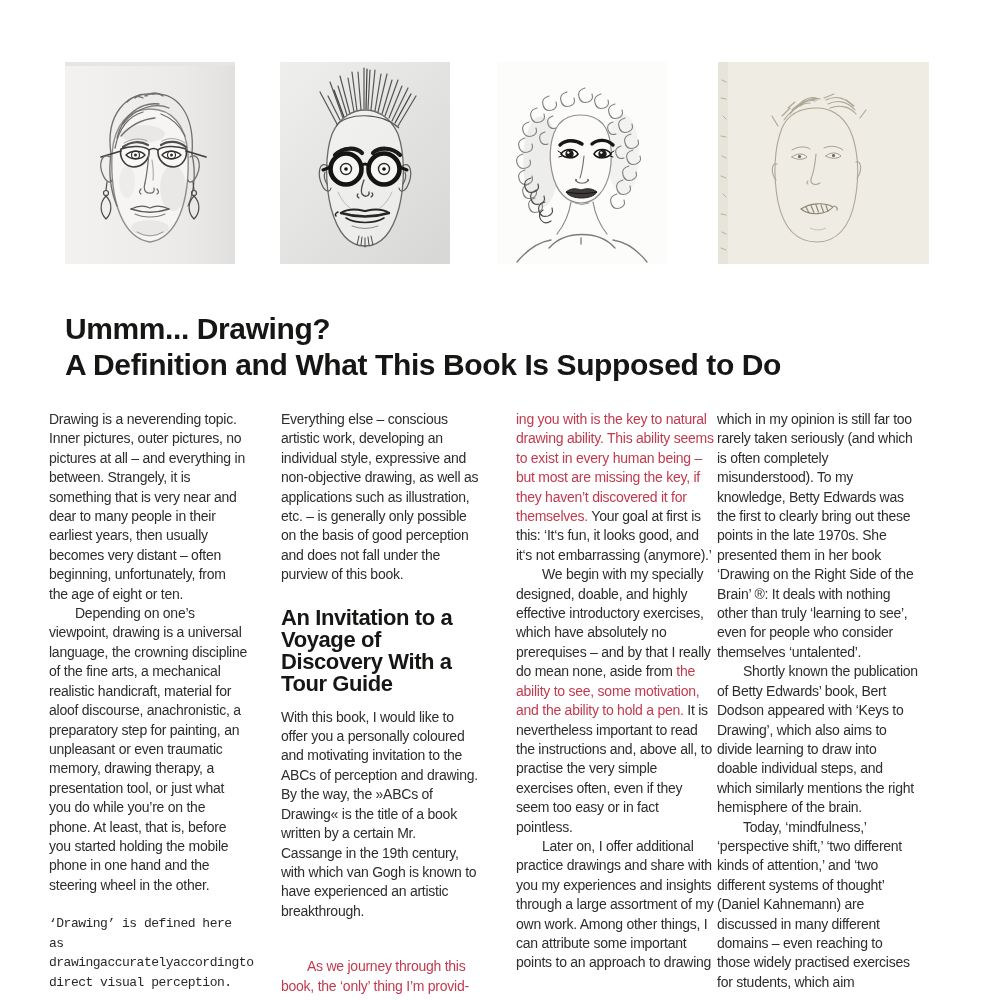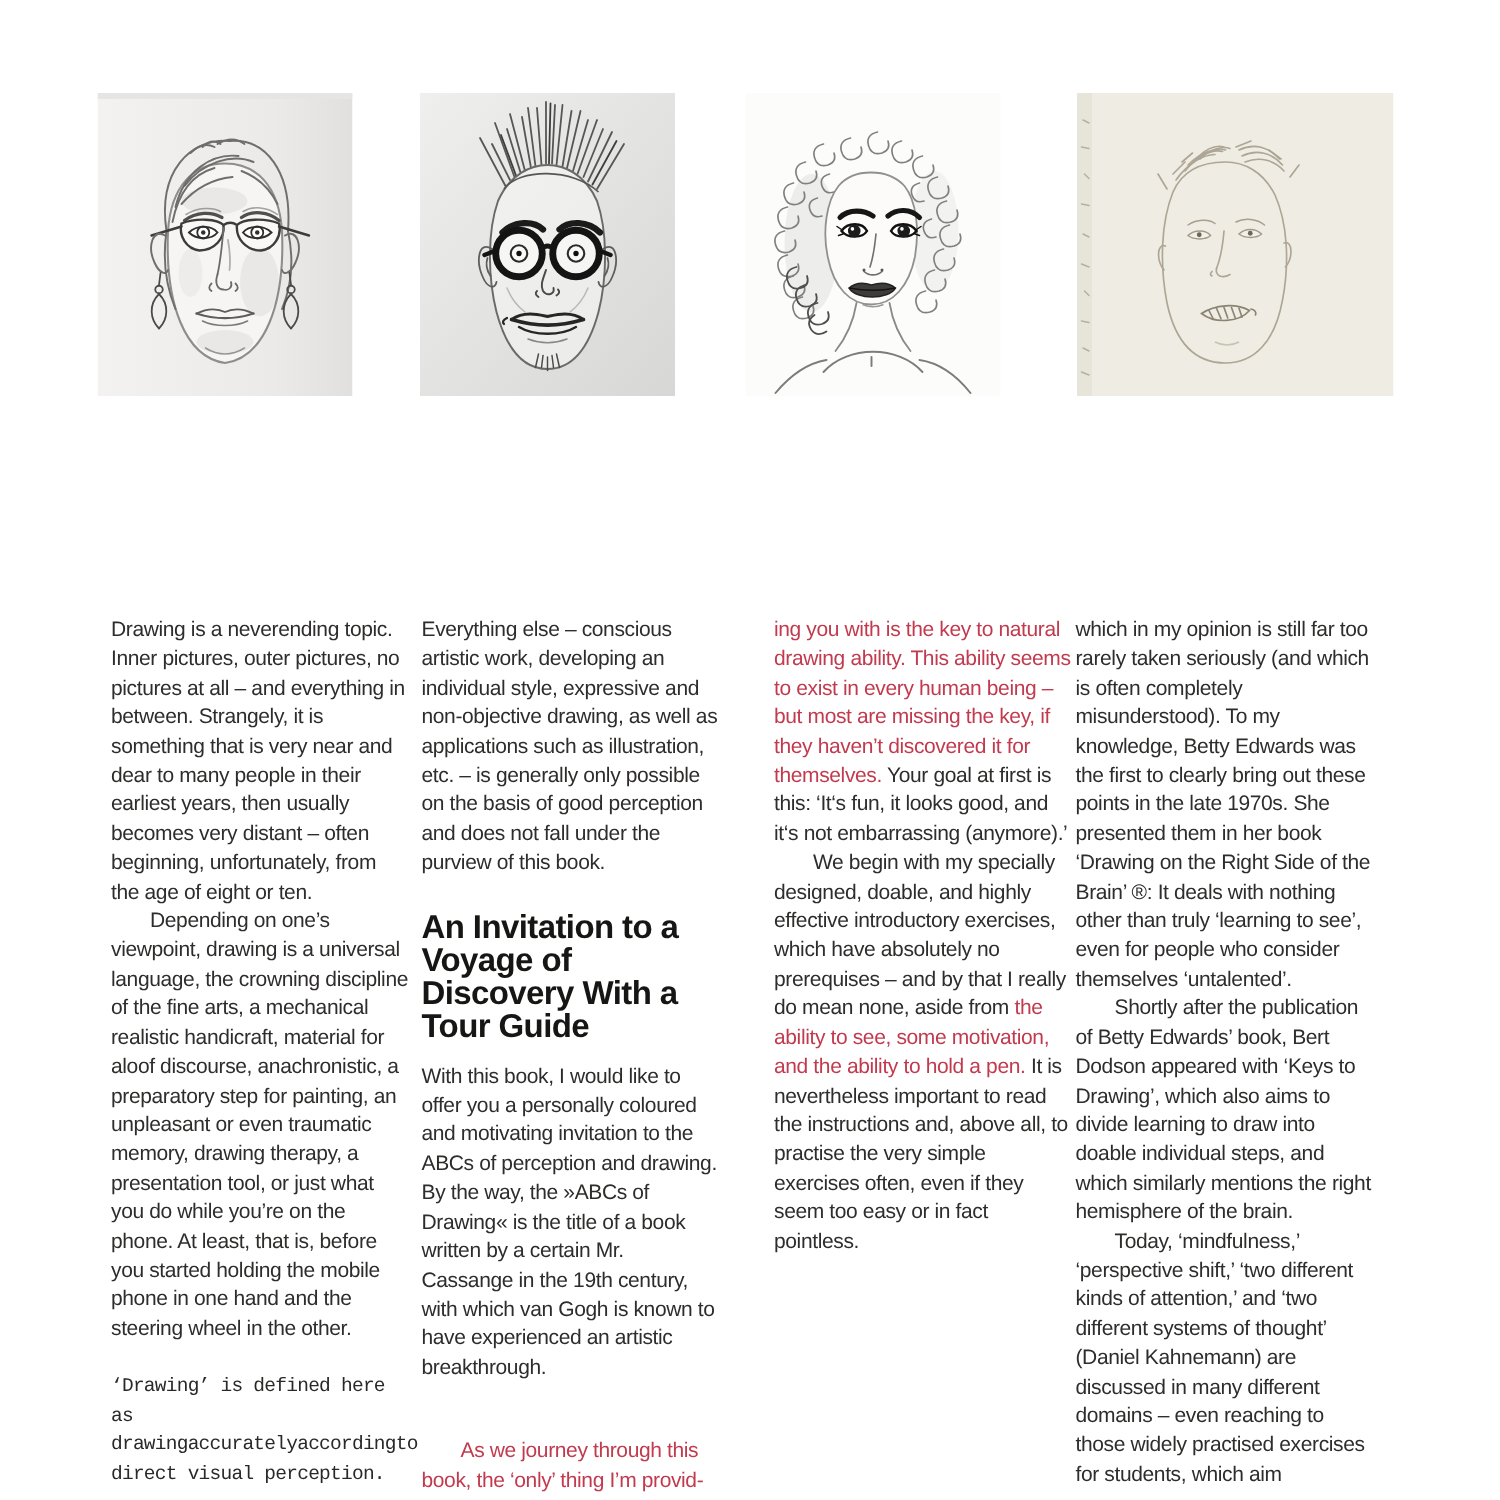--- a/index.html
+++ b/index.html
@@ -10,21 +10,21 @@
   #s2{left:280px;width:170px}
   #s3{left:497px;width:170px}
   #s4{left:718px;width:211px}
   .sketch svg{display:block}
   h1.headline{position:absolute;left:65px;top:311px;margin:0;font-weight:700;
       font-size:30px;line-height:36px;letter-spacing:-0.4px;color:#161615;}
   h1.headline span{display:block}
   .columns{position:absolute;top:410px;left:0;width:1000px;}
   .col{position:absolute;top:0;width:198px;font-size:14px;line-height:19.4px;
        letter-spacing:-0.25px;color:#2e2d2c;}
-  #c0{left:74px}#c1{left:281px}#c2{left:516px}#c3{left:717px;width:201px}
+  #c0{left:49px}#c1{left:281px}#c2{left:516px}#c3{left:717px;width:201px}
   .col p{margin:0}
   p.para-indent{text-indent:26px}
   p.para-indent-gap{text-indent:26px;margin-top:36px}
   p.typewriter{margin-top:19px;font-family:"Liberation Mono",monospace;
       font-size:13px;line-height:19.5px;letter-spacing:-0.5px;color:#2a2928;}
   h3.subhead{margin:22px 0 13px 0;font-weight:700;font-size:22px;line-height:22px;
       letter-spacing:-0.4px;color:#161615;}
   .red{color:var(--accent,#c23a4e)}
 </style>
 </head>
@@ -326,37 +326,42 @@
           <path d="M93,143.5 l3,7"></path>
           <path d="M98,143 l2.5,7"></path>
         <path d="M103,143 l2.5,7"></path>
           <path d="M108,143.5 l2,6"></path>
         <path d="M116,144 q4,1 3,4"></path>
       </g>
       <path d="M92,166 q8,4 16,0" fill="none" stroke="#aea695" stroke-width="1" opacity="0.6"></path>
     </svg>
   </figure>
 
+  <h1 class="headline">
+    <span>Ummm... Drawing?</span>
+    <span>A Definition and What This Book Is Supposed to Do</span>
+  </h1>
 
   <div class="columns">
     <div class="col" id="c0">
         <p class="para"><span>Drawing is a neverending topic. Inner pictures, outer pictures, no pictures at all – and everything in between. Strangely, it is something that is very near and dear to many people in their earliest years, then usually becomes very distant – often beginning, unfortunately, from the age of eight or ten.</span></p>
         <p class="para-indent"><span>Depending on one’s viewpoint, drawing is a universal language, the crowning discipline of the fine arts, a mechanical realistic handicraft, material for aloof discourse, anachronistic, a preparatory step for painting, an unpleasant or even traumatic memory, drawing therapy, a presentation tool, or just what you do while you’re on the phone. At least, that is, before you started holding the mobile phone in one hand and the steering wheel in the other.</span></p>
         <p class="typewriter"><span>‘Drawing’ is defined here as drawingaccuratelyaccordingto direct visual perception.</span></p>
       </div>
     <div class="col" id="c1">
         <p class="para"><span>Everything else – conscious artistic work, developing an individual style, expressive and non-objective drawing, as well as applications such as illustration, etc. – is generally only possible on the basis of good perception and does not fall under the purview of this book.</span></p>
         <h3 class="subhead"><span>An Invitation to a Voyage of Discovery With a Tour Guide</span></h3>
         <p class="para"><span>With this book, I would like to offer you a personally coloured and motivating invitation to the ABCs of perception and drawing. By the way, the »ABCs of Drawing« is the title of a book written by a certain Mr. Cassange in the 19th century, with which van Gogh is known to have experienced an artistic breakthrough.</span></p>
         <p class="para-indent-gap"><span class="red">As we journey through this book, the ‘only’ thing I’m provid-</span></p>
       </div>
     <div class="col" id="c2">
         <p class="para"><span class="red">ing you with is the key to natural drawing ability. This ability seems to exist in every human being – but most are missing the key, if they haven’t discovered it for themselves. </span><span>Your goal at first is this: ‘It‘s fun, it looks good, and it‘s not embarrassing (anymore).’</span></p>
         <p class="para-indent"><span>We begin with my specially designed, doable, and highly effective introductory exercises, which have absolutely no prerequises – and by that I really do mean none, aside from </span><span class="red">the ability to see, some motivation, and the ability to hold a pen.</span><span> It is nevertheless important to read the instructions and, above all, to practise the very simple exercises often, even if they seem too easy or in fact pointless.</span></p>
+        <p class="para-indent"><span>Later on, I offer additional practice drawings and share with you my experiences and insights through a large assortment of my own work. Among other things, I can attribute some important points to an approach to drawing</span></p>
       </div>
     <div class="col" id="c3">
         <p class="para"><span>which in my opinion is still far too rarely taken seriously (and which is often completely misunderstood). To my knowledge, Betty Edwards was the first to clearly bring out these points in the late 1970s. She presented them in her book ‘Drawing on the Right Side of the Brain’ ®: It deals with nothing other than truly ‘learning to see’, even for people who consider themselves ‘untalented’.</span></p>
-        <p class="para-indent"><span>Shortly after the publication of Betty Edwards’ book, Bert Dodson appeared with ‘Keys to Drawing’, which also aims to divide learning to draw into doable individual steps, and which similarly mentions the right hemisphere of the brain.</span></p>
+        <p class="para-indent"><span>Shortly known the publication of Betty Edwards’ book, Bert Dodson appeared with ‘Keys to Drawing’, which also aims to divide learning to draw into doable individual steps, and which similarly mentions the right hemisphere of the brain.</span></p>
         <p class="para-indent"><span>Today, ‘mindfulness,’ ‘perspective shift,’ ‘two different kinds of attention,’ and ‘two different systems of thought’ (Daniel Kahnemann) are discussed in many different domains – even reaching to those widely practised exercises for students, which aim</span></p>
       </div>
   </div>
 
 </div>
 
 </body></html>

